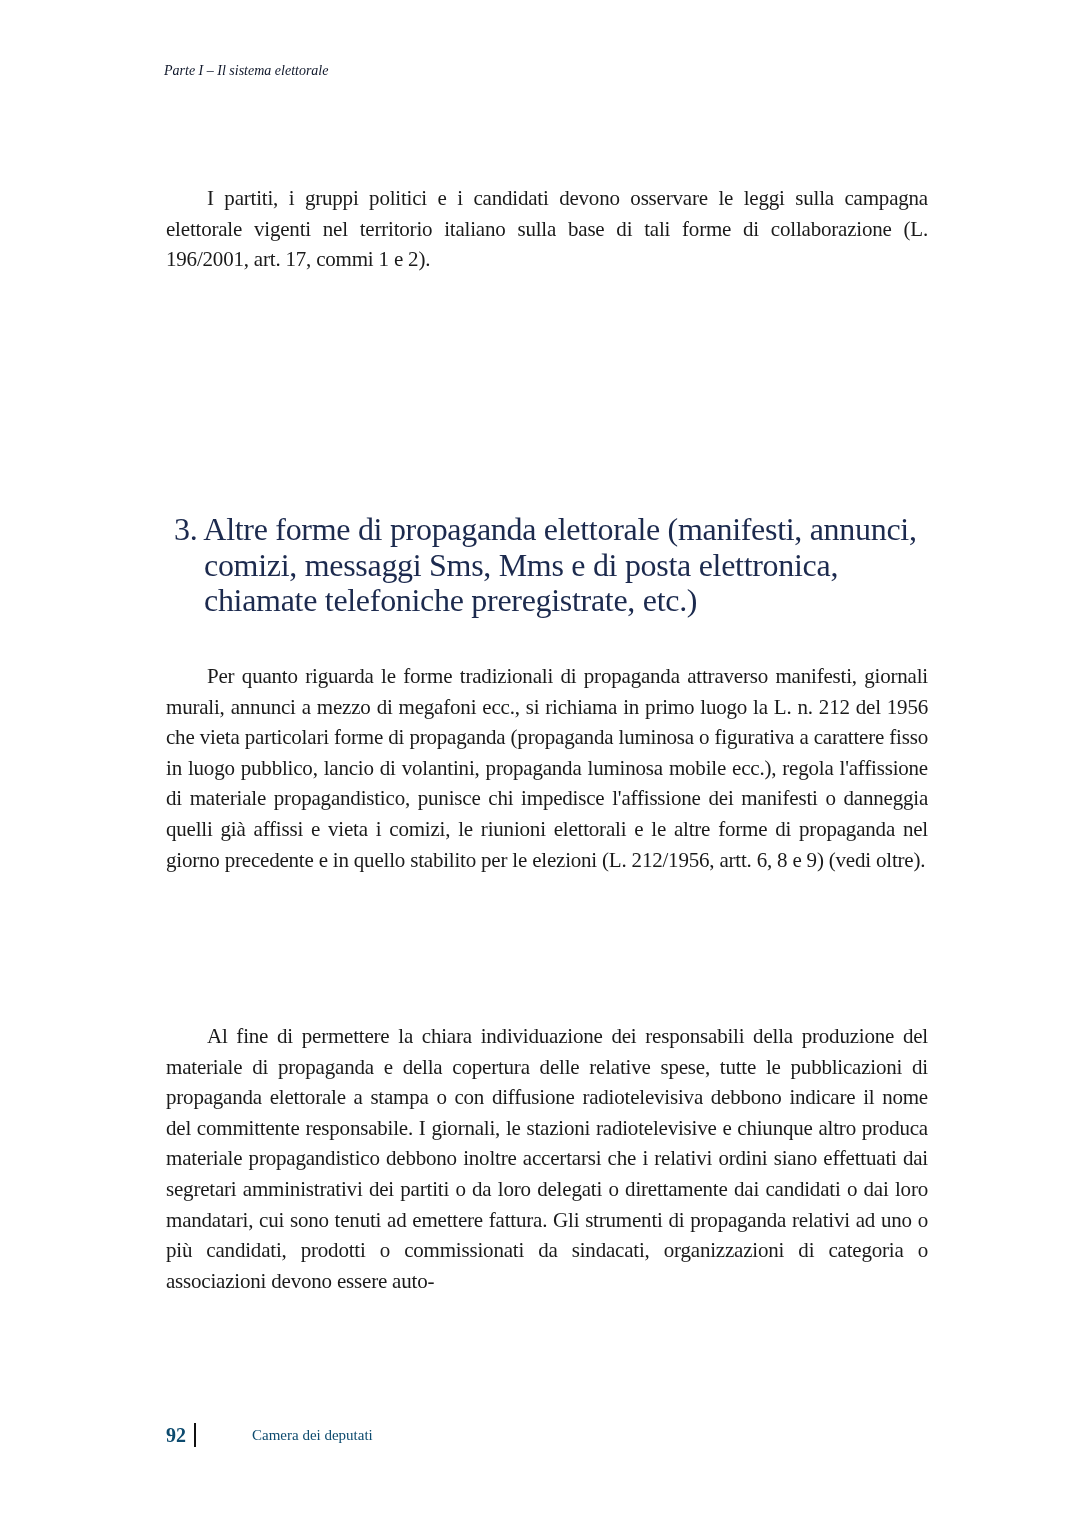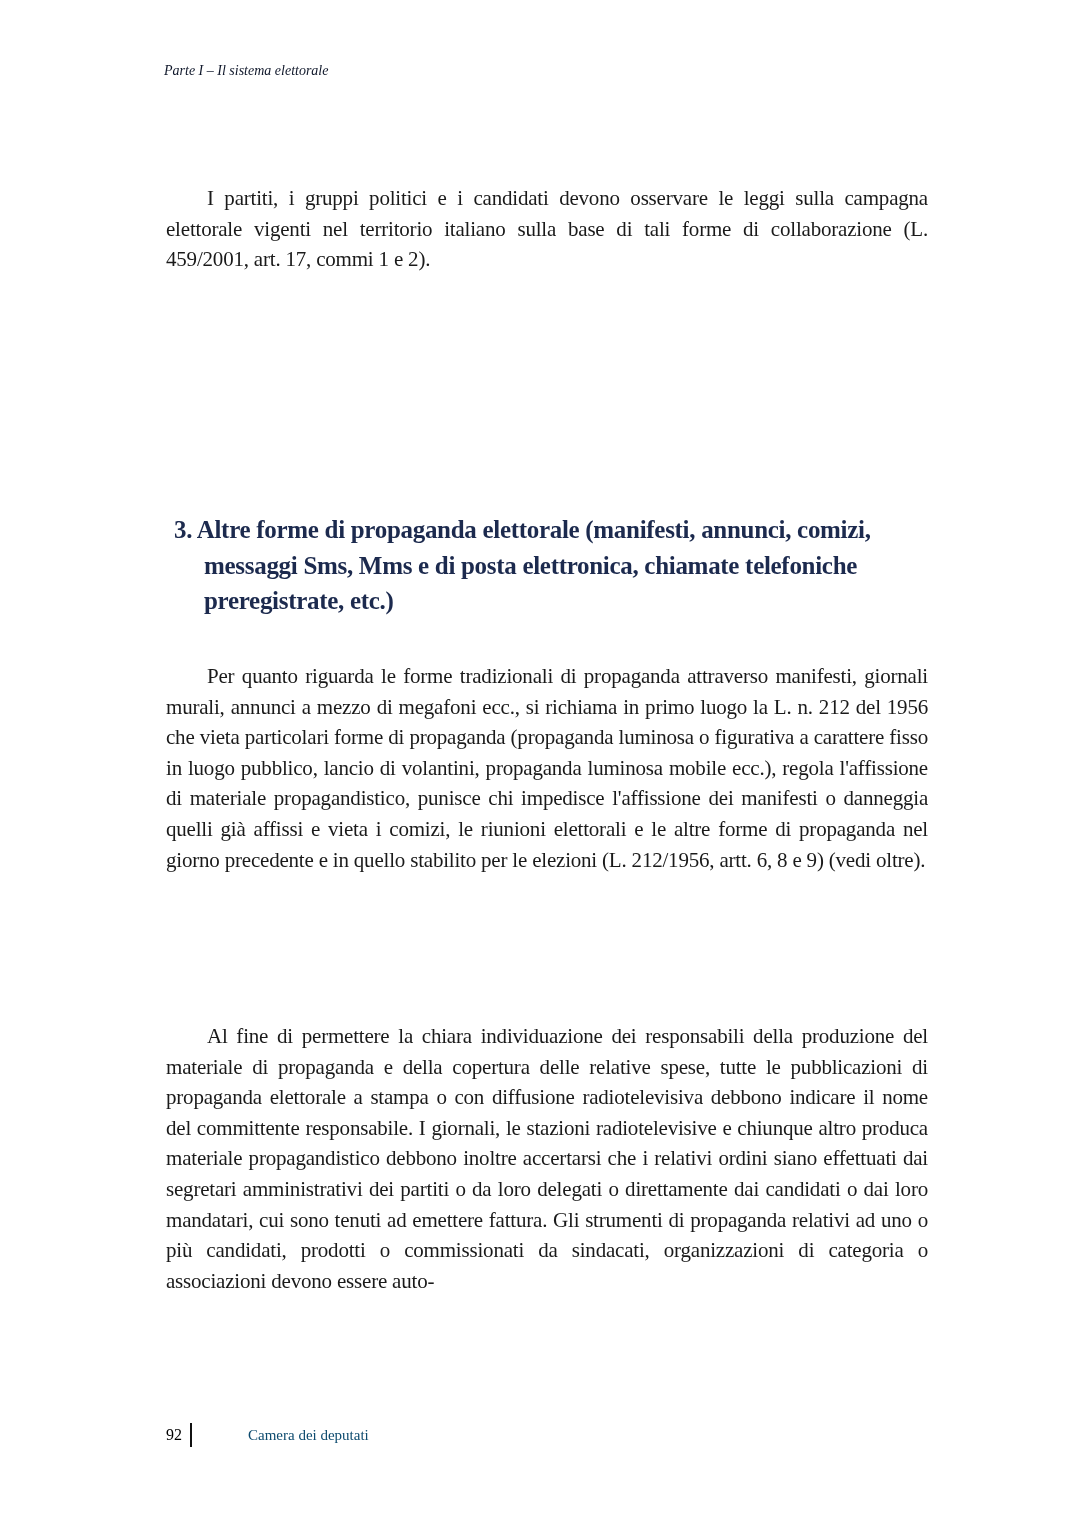--- a/index.html
+++ b/index.html
@@ -17,39 +17,39 @@
       font-size: 21px; line-height: 30.6px; text-align: justify;
       letter-spacing: -0.2px;
     }
     .body-block p { margin: 0; }
     .indent { text-indent: 41px; }
     #block1 { top: 183px; }
     #block2 { top: 661px; }
     #block3 { top: 1021px; }
     .section-heading {
       position: absolute; left: 174px; top: 512px; width: 752px;
-      font-size: 25px; line-height: 35.5px; font-weight: bold;
+      font-size: 32px; line-height: 35.5px; font-weight: normal;
       color: #1c2a4e; padding-left: 30px; text-indent: -30px;
       letter-spacing: -0.3px;
     }
     .footer {
       position: absolute; left: 166px; top: 1423px;
       display: flex; align-items: center;
     }
-    .page-number { font-weight: normal; font-size: 16px; color: #000000; }
+    .page-number { font-weight: bold; font-size: 20px; color: #0c4a6e; }
     .footer-divider { width: 2px; height: 24px; background: #111; margin-left: 8px; }
     .footer-label { font-size: 15px; margin-left: 56px; color: #0c4a6e; }
   </style>
 </head>
 <body>
 
 <div class="running-head">Parte I – Il sistema elettorale</div>
 
 <div class="body-block" id="block1">
-  <p class="indent">I partiti, i gruppi politici e i candidati devono osservare le leggi sulla campagna elettorale vigenti nel territorio italiano sulla base di tali forme di collaborazione (L. 459/2001, art. 17, commi 1 e 2).</p>
+  <p class="indent">I partiti, i gruppi politici e i candidati devono osservare le leggi sulla campagna elettorale vigenti nel territorio italiano sulla base di tali forme di collaborazione (L. 196/2001, art. 17, commi 1 e 2).</p>
 </div>
 
 <div class="section-heading">3. Altre forme di propaganda elettorale (manifesti, annunci, comizi, messaggi Sms, Mms e di posta elettronica, chiamate telefoniche preregistrate, etc.)</div>
 
 <div class="body-block" id="block2">
   <p class="indent">Per quanto riguarda le forme tradizionali di propaganda attraverso manifesti, giornali murali, annunci a mezzo di megafoni ecc., si richiama in primo luogo la L. n. 212 del 1956 che vieta particolari forme di propaganda (propaganda luminosa o figurativa a carattere fisso in luogo pubblico, lancio di volantini, propaganda luminosa mobile ecc.), regola l'affissione di materiale propagandistico, punisce chi impedisce l'affissione dei manifesti o danneggia quelli già affissi e vieta i comizi, le riunioni elettorali e le altre forme di propaganda nel giorno precedente e in quello stabilito per le elezioni (L. 212/1956, artt. 6, 8 e 9) (vedi oltre).</p>
 </div>
 
 <div class="body-block" id="block3">
   <p class="indent">Al fine di permettere la chiara individuazione dei responsabili della produzione del materiale di propaganda e della copertura delle relative spese, tutte le pubblicazioni di propaganda elettorale a stampa o con diffusione radiotelevisiva debbono indicare il nome del committente responsabile. I giornali, le stazioni radiotelevisive e chiunque altro produca materiale propagandistico debbono inoltre accertarsi che i relativi ordini siano effettuati dai segretari amministrativi dei partiti o da loro delegati o direttamente dai candidati o dai loro mandatari, cui sono tenuti ad emettere fattura. Gli strumenti di propaganda relativi ad uno o più candidati, prodotti o commissionati da sindacati, organizzazioni di categoria o associazioni devono essere auto-</p>

